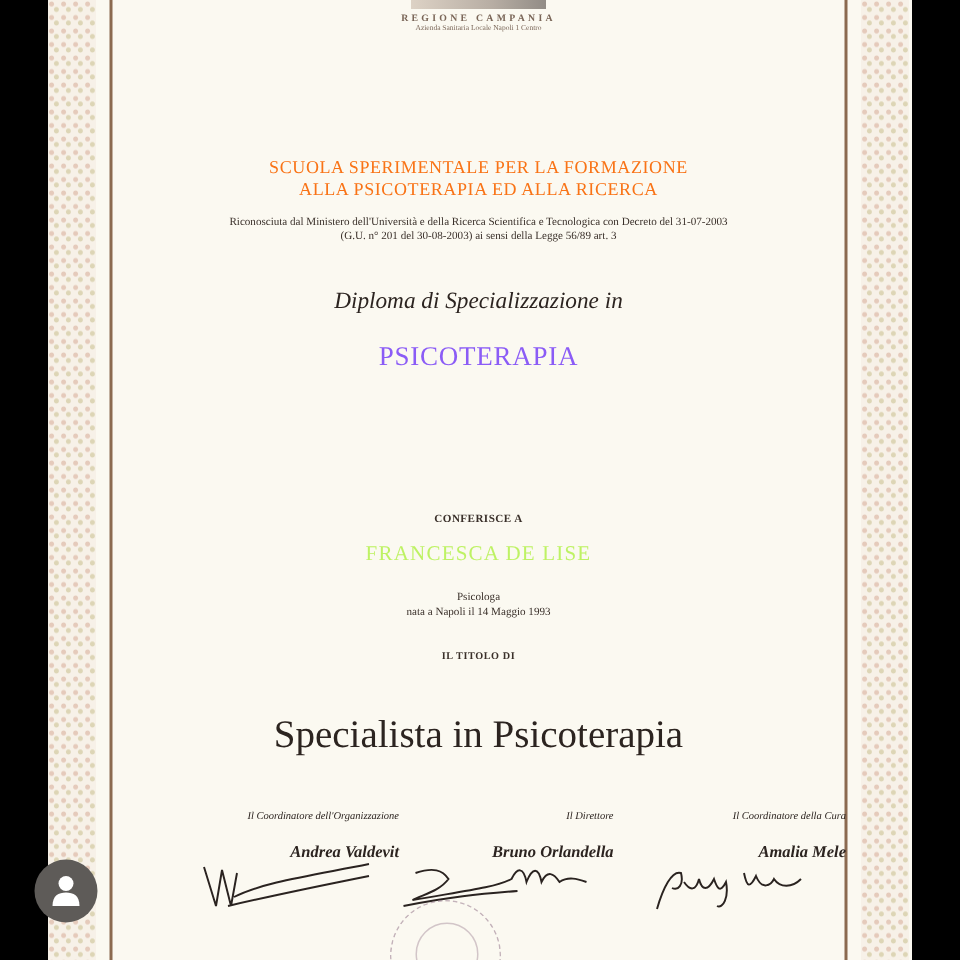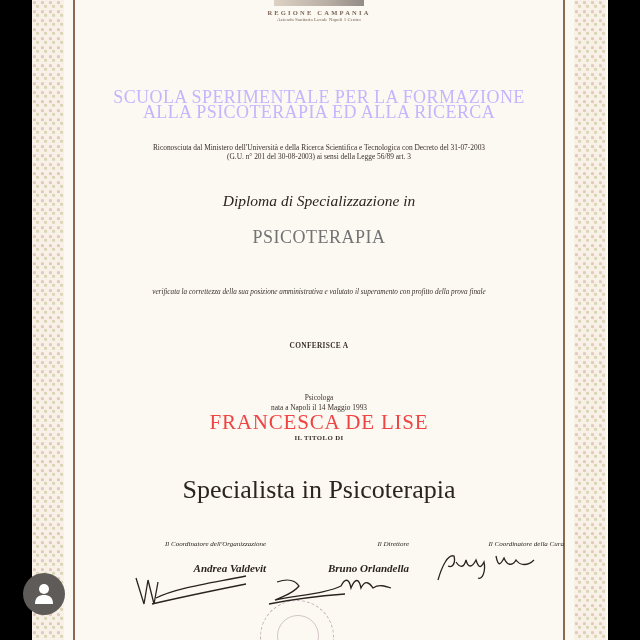--- a/index.html
+++ b/index.html
@@ -18,30 +18,30 @@
   .rule-left { left:73px; }
   .rule-right { left:563px; }
 
   .content { position:absolute; left:76px; top:0; width:486px; height:640px; text-align:center; color:#3a2e28; }
 
   .region-logo { position:absolute; left:0; width:100%; top:0; }
   .logo-img { position:absolute; left:198px; top:0; width:90px; height:6px; background:linear-gradient(90deg,#c9b8a8,#8a7b70 60%,#4c443f); opacity:0.6; }
   .region-name { position:absolute; top:9px; width:100%; font-size:6.5px; letter-spacing:2.2px; color:#7a6658; font-weight:bold; }
   .region-sub { position:absolute; top:17px; width:100%; font-size:5px; color:#7a6658; }
 
-  .school { position:absolute; top:90px; width:100%; font-size:18px; line-height:14.5px; letter-spacing:0.4px; color:#c4b5fd; }
+  .school { position:absolute; top:104px; width:100%; font-size:12px; line-height:14.5px; letter-spacing:0.4px; color:#f97316; }
   .recog { position:absolute; top:143px; width:100%; font-size:7.4px; line-height:9px; color:#3a302a; }
 
   .diploma-title { position:absolute; top:192px; width:100%; font-size:15.5px; font-style:italic; color:#2c2420; }
-  .diploma-subject { position:absolute; top:227px; width:100%; font-size:18px; letter-spacing:0.5px; color:#737373; }
+  .diploma-subject { position:absolute; top:227px; width:100%; font-size:18px; letter-spacing:0.5px; color:#8b5cf6; }
 
   .addi { position:absolute; top:287px; width:100%; font-size:7.2px; line-height:10px; font-style:italic; color:#3a302a; white-space:nowrap; }
 
   .conferisce { position:absolute; top:341px; width:100%; font-size:7.4px; font-weight:bold; letter-spacing:0.3px; color:#3a302a; }
-  .name { position:absolute; top:362px; width:100%; font-size:21px; letter-spacing:0.8px; color:#ef4444;margin-top:48px; }
+  .name { position:absolute; top:362px; width:100%; font-size:14px; letter-spacing:0.8px; color:#bef264; }
   .profession { position:absolute; top:393px; width:100%; font-size:7.4px; color:#3a302a; }
   .born { position:absolute; top:403px; width:100%; font-size:7.4px; color:#3a302a; }
 
   .titolo-label { position:absolute; top:434px; width:100%; font-size:6.8px; font-weight:bold; letter-spacing:0.4px; color:#3a302a; }
   .titolo { position:absolute; top:447px; width:100%; font-size:26px; color:#2c2420;margin-top:28px; }
 
   .sig { position:absolute; top:540px; width:170px; text-align:right; }
   .sig-role { font-size:7px; font-style:italic; color:#2c2420; }
   .sig-name { font-size:11px; font-style:italic; font-weight:bold; color:#2c2420; margin-top:14px; }
   .sig-1 { left:20px; }
@@ -77,21 +77,20 @@
   </div>
   <div class="recog">
     <div>Riconosciuta dal Ministero dell'Università e della Ricerca Scientifica e Tecnologica con Decreto del 31-07-2003</div>
     <div>(G.U. n° 201 del 30-08-2003) ai sensi della Legge 56/89 art. 3</div>
   </div>
 
   <div class="diploma-title">Diploma di Specializzazione in</div>
   <div class="diploma-subject">PSICOTERAPIA</div>
 
   <div class="addi">
-    <div>verificata la correttezza della sua posizione amministrativa e valutato il superamento con profitto della prova finale</div>
   </div>
 
   <div class="conferisce">CONFERISCE A</div>
   <div class="name">FRANCESCA DE LISE</div>
   <div class="profession">Psicologa</div>
   <div class="born">nata a Napoli il 14 Maggio 1993</div>
 
   <div class="titolo-label">IL TITOLO DI</div>
   <div class="titolo">Specialista in Psicoterapia</div>
 
@@ -104,20 +103,21 @@
   </div>
   <div class="sig sig-2">
     <div class="sig-role">Il Direttore</div>
     <div class="sig-name">Bruno Orlandella</div>
     <svg width="150" height="36" viewBox="0 0 150 36">
       <path d="M28 8 C40 4 46 6 50 12 C44 20 34 22 26 26 C60 20 80 18 92 12 C96 4 100 4 102 14 C106 4 110 4 112 14 C116 6 120 8 124 14 C130 10 136 12 142 14 M20 30 C50 24 70 22 96 20" fill="none" stroke="#2a2320" stroke-width="1.3"></path>
     </svg>
   </div>
   <div class="sig sig-3">
     <div class="sig-role">Il Coordinatore della Cura</div>
+    <div class="sig-name">Amalia Mele</div>
     <svg width="150" height="36" viewBox="0 0 150 36">
       <path d="M34 32 C38 18 44 6 50 8 C52 16 48 20 44 18 M52 14 C56 20 60 20 62 12 C64 20 68 20 72 12 C74 18 76 22 80 14 C82 24 78 32 74 30 M92 8 C94 18 96 18 100 10 C104 20 110 16 112 12 C116 18 124 18 130 12" fill="none" stroke="#2a2320" stroke-width="1.3"></path>
     </svg>
   </div>
 
   <div class="stamp">
     <div class="stamp-inner"></div>
   </div>
 </div>
 

